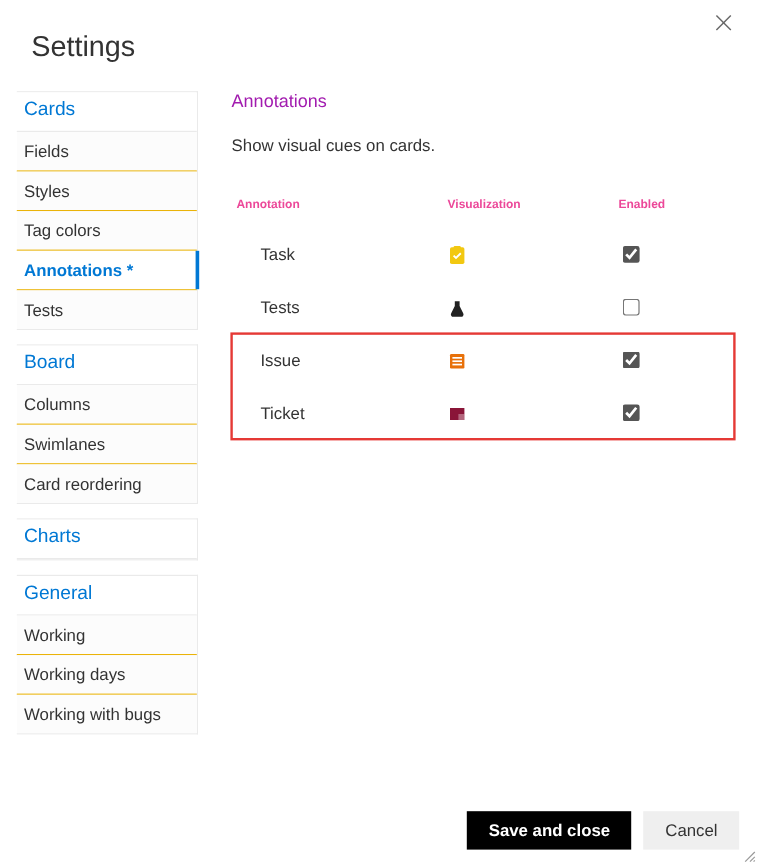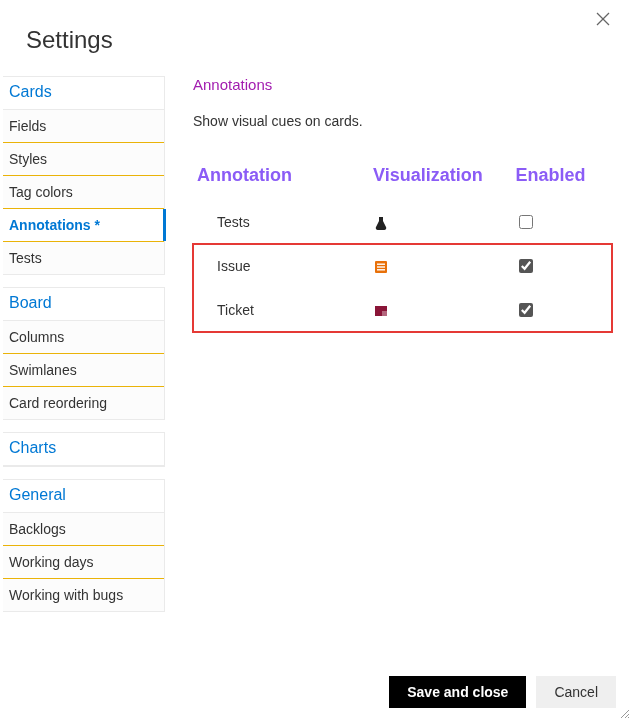--- a/index.html
+++ b/index.html
@@ -36,21 +36,21 @@
     color: #333;
     padding: 26px 0 0 26px;
   }
   .body {
     display: flex;
     margin-top: 22px;
   }
   .sidebar {
     width: 165px;
     flex: 0 0 165px;
-    padding-left: 3px;
+    padding-left: 14px;
   }
   .side-group {
     border: 1px solid #eaeaea;
     border-left: none;
     margin-bottom: 12px;
     background:#fff;
   }
   .side-header {
     color: #0078d4;
     font-size: 16px;
@@ -96,23 +96,23 @@
     color: #333;
     margin-bottom: 30px;
   }
   table.annotations {
     width: 100%;
     border-collapse: collapse;
   }
   table.annotations th {
     text-align: left;
     font-weight: 700;
-    font-size: 18px;
+    font-size: 10px;
     padding: 6px 4px 14px 4px;
-    color: #8b5cf6;
+    color: #ec4899;
   }
   table.annotations td {
     padding: 12px 4px;
     vertical-align: middle;
     color: #333;
   }
   .col-ann { width: 42%; }
   .col-vis { width: 34%; }
   .col-en  { width: 24%; }
   .vis-cell { text-align: left; padding-left: 4px; }
@@ -193,21 +193,21 @@
           <div class="side-header">Board</div>
           <div class="side-item">Columns</div>
           <div class="side-item">Swimlanes</div>
           <div class="side-item">Card reordering</div>
         </div>
         <div class="side-group">
           <div class="side-header">Charts</div>
         </div>
         <div class="side-group">
           <div class="side-header">General</div>
-          <div class="side-item">Backlogs</div>
+          <div class="side-item">Working</div>
           <div class="side-item">Working days</div>
           <div class="side-item">Working with bugs</div>
         </div>
       </div>
 
     <div class="main">
       <div class="section-heading">Annotations</div>
       <div class="section-desc">Show visual cues on cards.</div>
 
       <table class="annotations">
@@ -218,20 +218,29 @@
           </colgroup>
         <thead>
           <tr>
             <th>Annotation</th>
             <th>Visualization</th>
             <th>Enabled</th>
           </tr>
         </thead>
         <tbody id="ann-body">
             <tr class="row">
+              <td>Task</td>
+              <td class="vis-cell"><span class="icon"><svg viewBox="0 0 16 16">
+                    <rect x="2" y="1" width="12" height="14" rx="1.5" fill="#f2c811"></rect>
+                    <rect x="5" y="0" width="6" height="3" rx="1" fill="#f2c811"></rect>
+                    <path d="M5 8 l2 2 l4 -4" stroke="#fff" stroke-width="1.6" fill="none"></path>
+                  </svg></span></td>
+              <td class="en-cell"><input type="checkbox" checked="" style=""></td>
+            </tr>
+            <tr class="row">
               <td>Tests</td>
               <td class="vis-cell"><span class="icon"><svg viewBox="0 0 16 16">
                     <path d="M6 2 h4 v4 l3 6 a2 2 0 0 1 -1.8 3 H4.8 a2 2 0 0 1 -1.8 -3 l3 -6 z" fill="#222222"></path>
                   </svg></span></td>
               <td class="en-cell"><input type="checkbox" style=""></td>
             </tr>
           </tbody>
       <tbody class="highlight-box">
             <tr class="row">
               <td>Issue</td>

